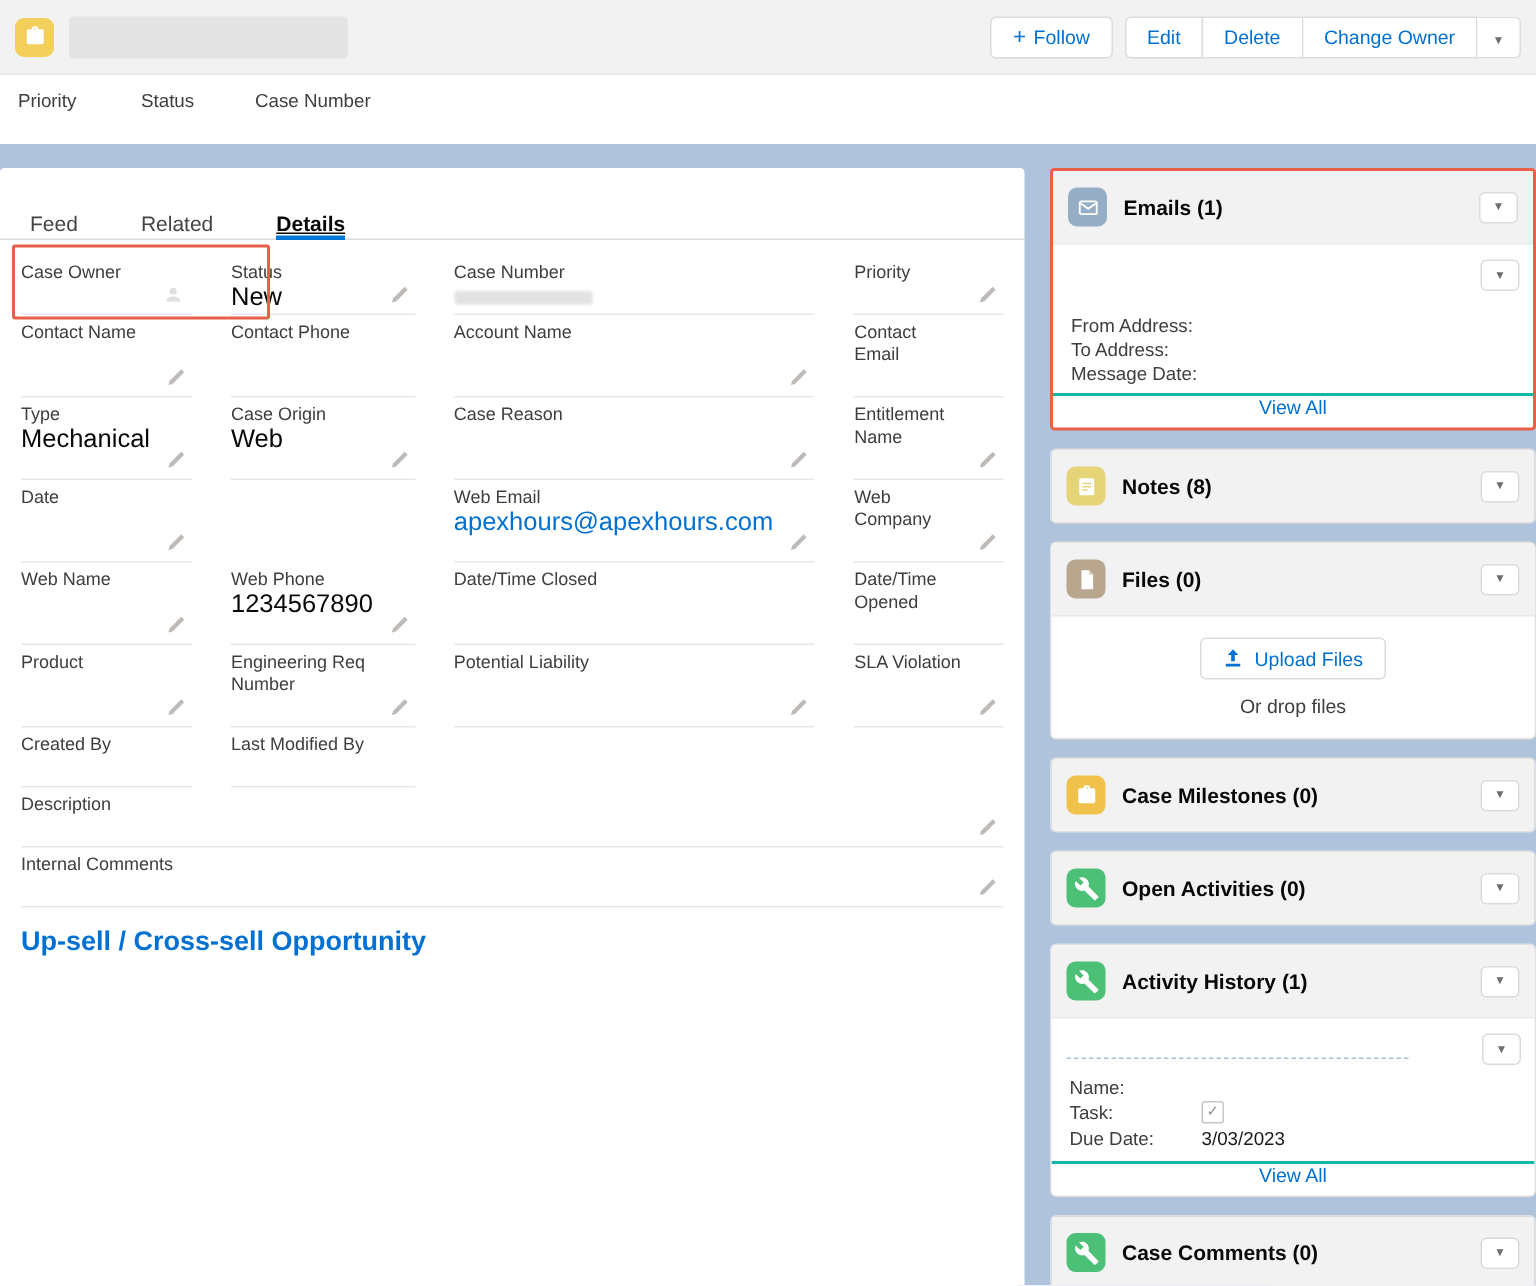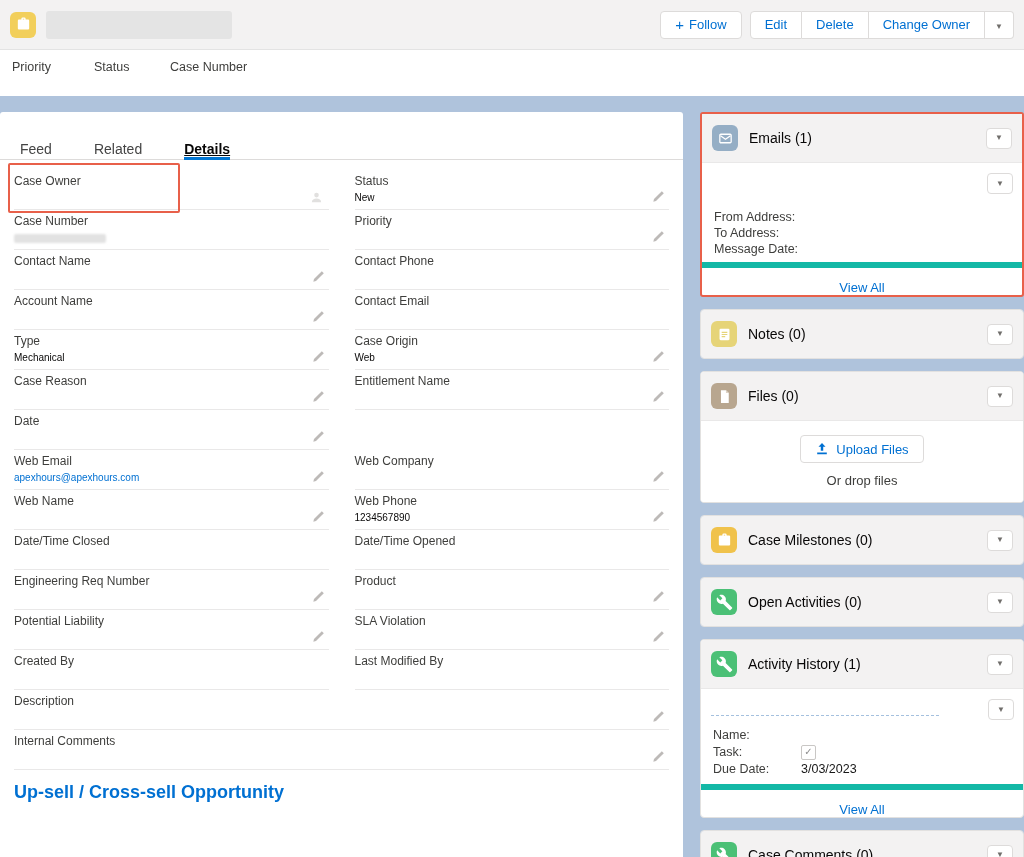--- a/index.html
+++ b/index.html
@@ -37,54 +37,54 @@
   .c-field .c-label{font-size:12.5px;color:#3e3e3c}
   .c-field:nth-child(1){width:82px}
   .c-field:nth-child(2){width:76px}
   .c-field:nth-child(3){width:120px}
 
   
   .panel-left{position:absolute;left:0;top:112px;width:683px;height:745px;background:#fff;border-radius:3px 3px 0 0}
   .tabs{height:48px;display:flex;align-items:flex-end;padding-left:20px;gap:42px;border-bottom:1px solid #dddbda}
   .tab{font-size:14px;color:#444;display:flex;align-items:center;cursor:pointer;border-bottom:3px solid transparent;margin-bottom:-1px}
   .tab.active{font-weight:700;color:#080707;text-decoration:underline;border-bottom:3px solid #0176d3}
-  .form-grid{display:grid;grid-template-columns:1fr 1fr;column-gap:26px;margin:10px 14px 0}
+  .form-grid{display:grid;grid-template-columns:1fr 1fr 1fr 1fr;column-gap:26px;margin:10px 14px 0}
   .field{position:relative;min-height:38.6px;border-bottom:1px solid #e9e8e8;padding:4px 28px 2px 0}
   .field.full{grid-column:1/-1}
   .field.spacer{border-bottom:none}
   .f-label{font-size:12px;color:#3e3e3c;line-height:15px}
-  .f-value{font-size:10px;color:#080707;line-height:18px;min-height:18px}
+  .f-value{font-size:17px;color:#080707;line-height:18px;min-height:18px}
   .f-value.link{color:var(--brand-blue);cursor:pointer}
   .pencil{position:absolute;right:4px;bottom:5px;width:14px;height:14px}
   .owner-icon{position:absolute;right:6px;bottom:6px;width:13px;height:13px;opacity:.55}
   .redact{width:92px;height:9px;background:#e2e2e2;border-radius:2px;filter:blur(1px);margin-top:5px}
   .red-box{position:absolute;left:-6px;top:-7px;width:172px;height:50px;border:2px solid var(--highlight-red);border-radius:2px;pointer-events:none;z-index:2}
   .upsell-row{grid-column:1/-1;padding:12px 0 10px;font-size:18px;font-weight:700;color:var(--brand-blue);cursor:pointer}
 
   
   .sidebar{position:absolute;left:700px;top:112px;width:324px}
   .card{background:#fff;border:1px solid #e2e1e0;border-radius:4px;margin-bottom:12px;overflow:hidden}
   .card.outlined{border:2px solid var(--highlight-red);border-radius:3px}
   .card-header{height:48px;background:#f3f2f2;display:flex;align-items:center;padding:0 10px;cursor:pointer}
   .card-icon{width:26px;height:26px;border-radius:6px;display:flex;align-items:center;justify-content:center;flex:0 0 auto}
   .card-icon svg{width:17px;height:17px}
-  .card-title{font-size:14px;font-weight:400;color:#080707;margin-left:11px}
+  .card-title{font-size:14px;font-weight:700;color:#080707;margin-left:11px}
   .menu-btn{margin-left:auto;width:26px;height:21px;background:#fff;border:1px solid #dddbda;border-radius:4px;display:flex;align-items:center;justify-content:center;cursor:pointer}
   .menu-btn.floating{position:absolute;right:9px;top:10px;margin-left:0}
   .card-body{position:relative;background:#fff;border-top:1px solid #e9e8e8}
   .emails-body{height:100px;padding:46px 12px 0}
   .mini-label{font-size:12.5px;color:#3e3e3c;line-height:16px}
-  .card-footer{border-top:6px solid #14b8a6;height:33px;display:flex;align-items:flex-end;justify-content:center}
+  .card-footer{border-top:2px solid #14b8a6;height:23px;display:flex;align-items:flex-start;justify-content:center}
   .view-all{font-size:13px;color:var(--brand-blue);cursor:pointer}
   .files-body{height:82px;padding-top:14px;text-align:center}
   .upload-btn{font-family:inherit;height:28px;padding:0 14px;background:#fff;border:1px solid #dddbda;border-radius:4px;color:var(--brand-blue);font-size:13px;display:inline-flex;align-items:center;gap:7px;cursor:pointer}
   .drop-hint{margin-top:10px;font-size:13px;color:#3e3e3c}
   .ah-body{height:96px;padding:38px 12px 0}
   .redacted-link-line{position:absolute;top:26px;left:10px;width:228px;border-bottom:1px dashed #a4c0de;height:1px;cursor:pointer}
-  .ah-row{display:flex;align-items:center;line-height:16px;margin-bottom:1px}
+  .ah-row{display:flex;align-items:flex-start;line-height:16px;margin-bottom:1px}
   .ah-row .mini-label{width:88px;flex:0 0 auto}
   .ah-val{font-size:12.5px;color:#181818}
   .checkbox{width:15px;height:15px;border:1px solid #c9c7c5;border-radius:2px;background:#fff;display:inline-flex;align-items:center;justify-content:center;font-size:10px;color:#8d8d8d;cursor:pointer}
 </style>
 </head>
 <body>
 
 <div class="screen">
 
   <div class="top">
@@ -257,28 +257,28 @@
       <div class="field">
         <div class="f-label">Date/Time Closed</div>
         <div class="f-value"></div>
       </div>
       <div class="field">
         <div class="f-label">Date/Time Opened</div>
         <div class="f-value"></div>
       </div>
 
       <div class="field">
+        <div class="f-label">Product</div>
+        <div class="f-value"></div>
+        <span class="pencil"><svg viewBox="0 0 14 14">
+              <path d="M10.8 1.2l2 2L5 11l-2.7.7L3 9z" fill="#bdbab8"></path>
+            </svg></span>
+      </div>
+      <div class="field">
         <div class="f-label">Engineering Req Number</div>
-        <div class="f-value"></div>
-        <span class="pencil"><svg viewBox="0 0 14 14">
-              <path d="M10.8 1.2l2 2L5 11l-2.7.7L3 9z" fill="#bdbab8"></path>
-            </svg></span>
-      </div>
-      <div class="field">
-        <div class="f-label">Product</div>
         <div class="f-value"></div>
         <span class="pencil"><svg viewBox="0 0 14 14">
               <path d="M10.8 1.2l2 2L5 11l-2.7.7L3 9z" fill="#bdbab8"></path>
             </svg></span>
       </div>
 
       <div class="field">
         <div class="f-label">Potential Liability</div>
         <div class="f-value"></div>
         <span class="pencil"><svg viewBox="0 0 14 14">
@@ -350,21 +350,21 @@
     </div>
 
     <div class="card">
       <div class="card-header">
         <span class="card-icon" style="background:var(--icon-note)">
           <svg viewBox="0 0 24 24">
               <rect x="5" y="4" width="14" height="16" rx="1.5" fill="#fff"></rect>
               <path d="M8 9h8M8 12h8M8 15h5" stroke="#e6d478" stroke-width="1.5" fill="none"></path>
             </svg>
         </span>
-        <span class="card-title">Notes (0)</span>
+        <span class="card-title">Notes (8)</span>
         <button class="menu-btn">
             <span class="tri">▼</span>
           </button>
       </div>
     </div>
 
     <div class="card">
       <div class="card-header">
         <span class="card-icon" style="background:var(--icon-file)">
           <svg viewBox="0 0 24 24">

